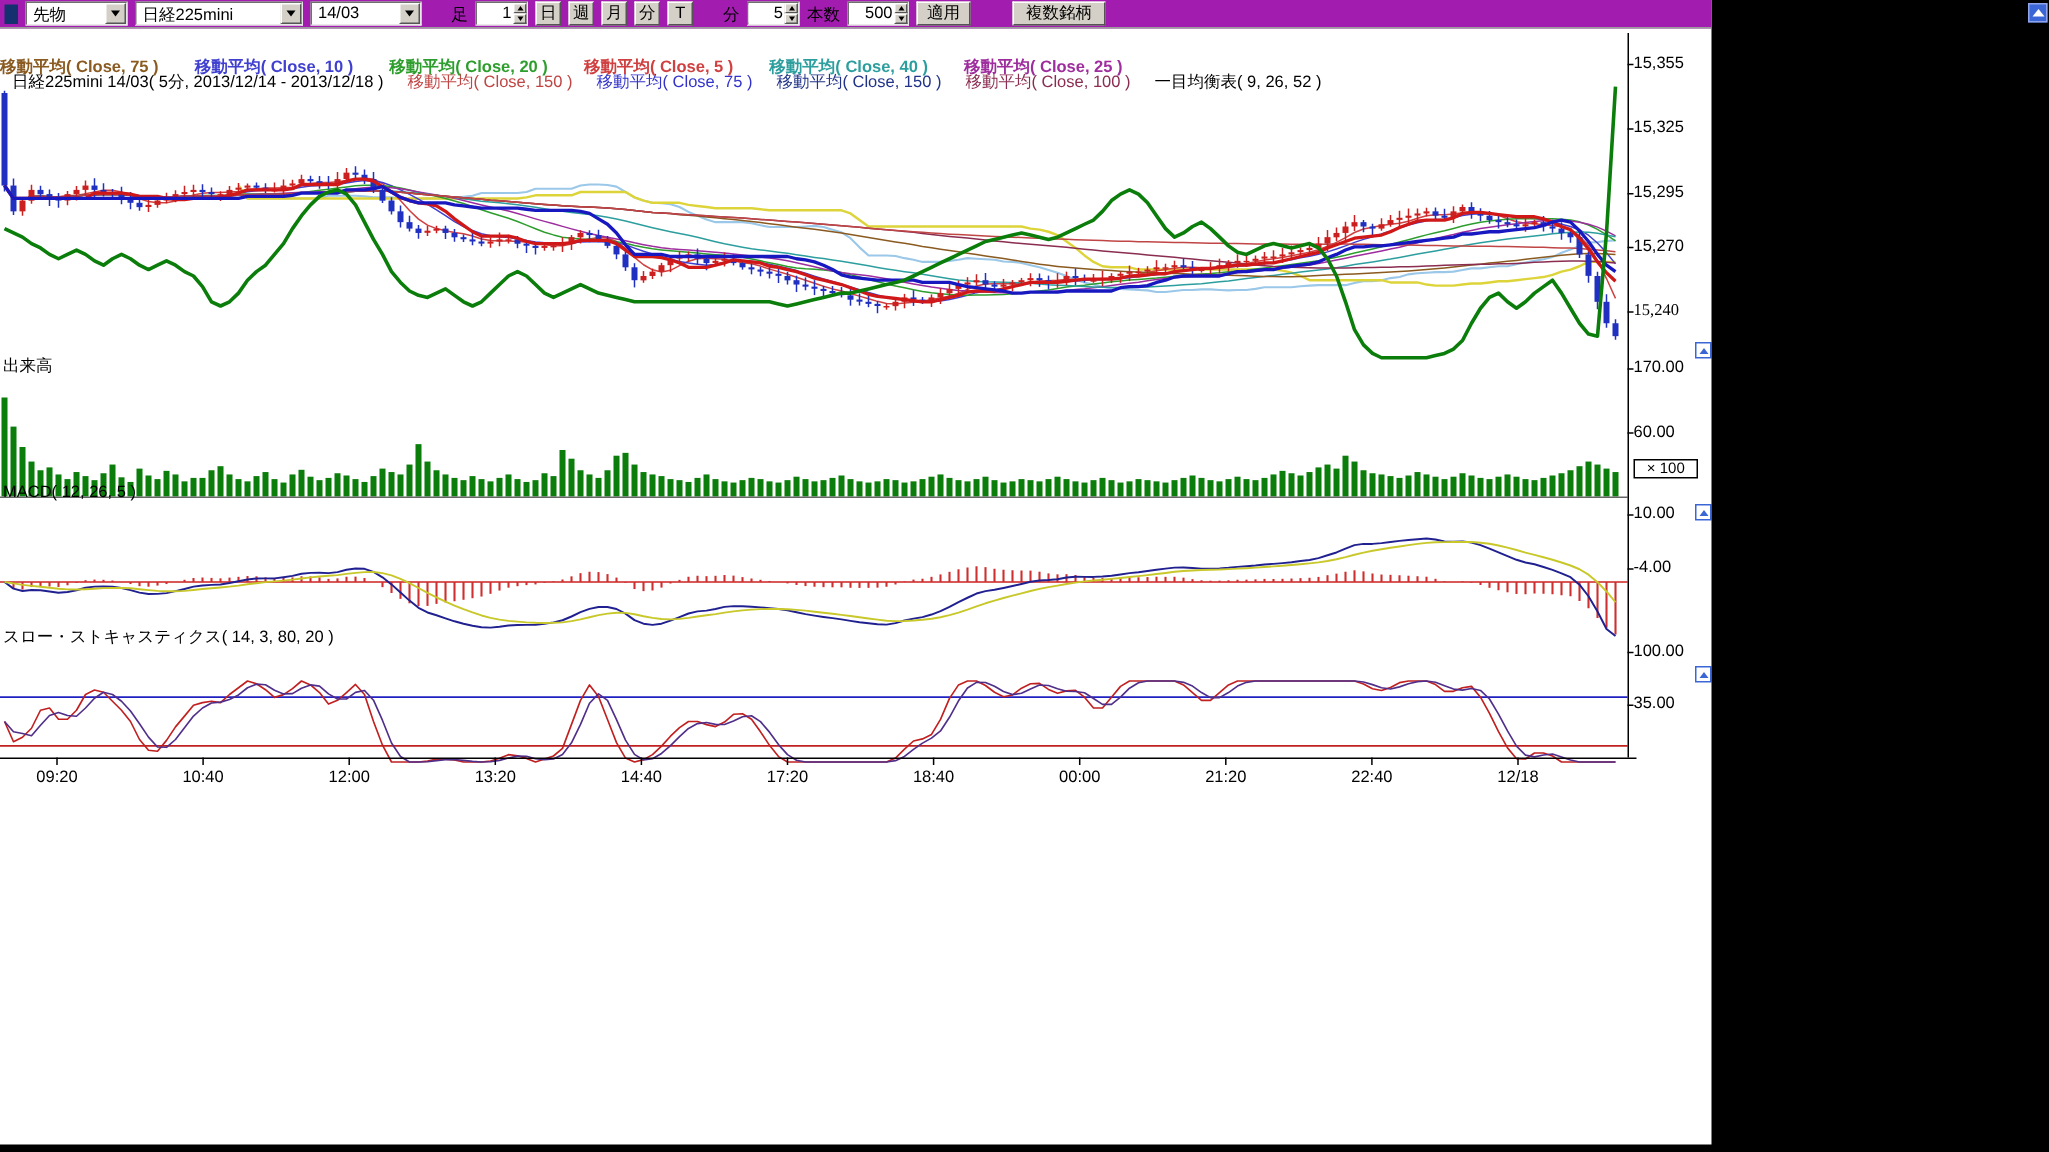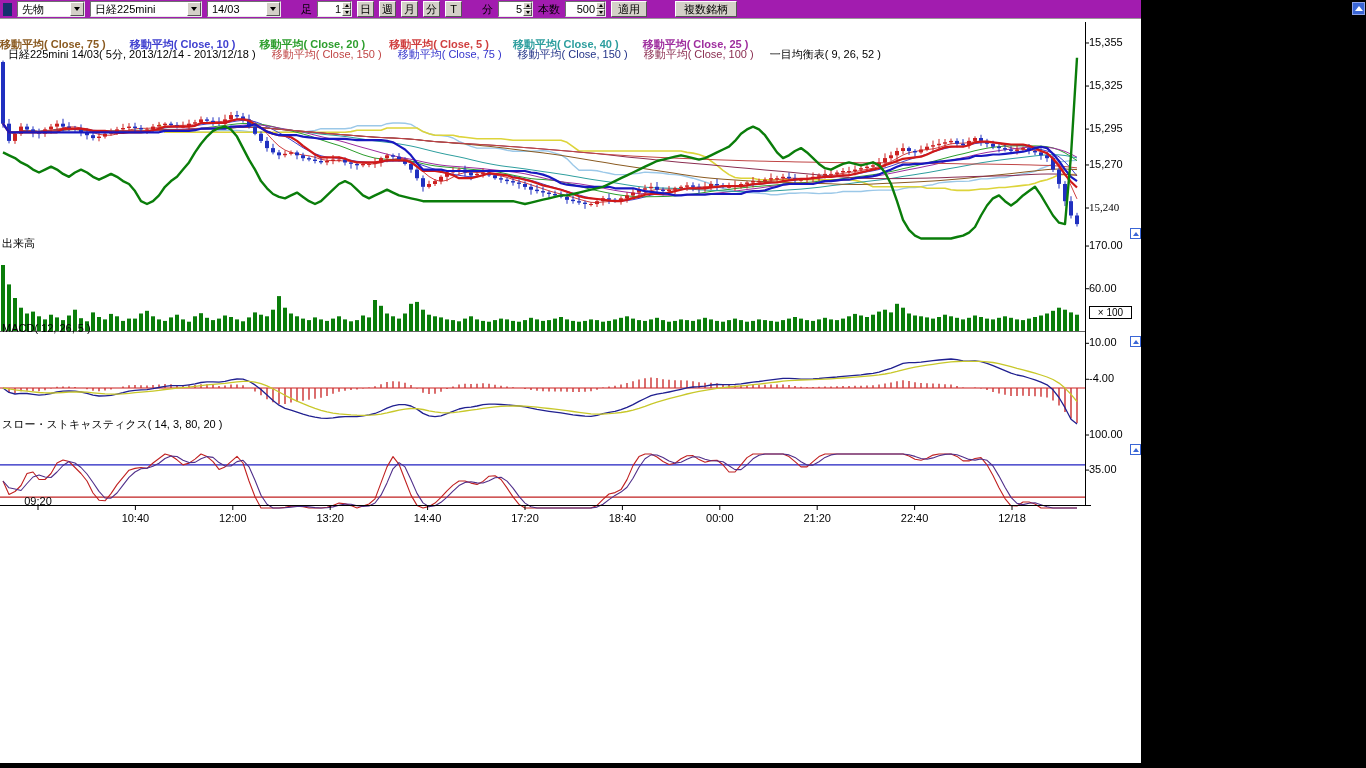--- a/index.html
+++ b/index.html
@@ -904,21 +904,21 @@
           <span class="axis-label" style="left: 1089px; top: 60.042px; text-align: center;">15,325</span>
           <span class="axis-label" style="left: 1089px; top: 103.086px;">15,295</span>
           <span class="axis-label" style="left: 1089px; top: 138.956px;">15,270</span>
           <span class="axis-label" style="left: 1089px; top: 182px; font-family: Liberation Serif, serif;">15,240</span>
           <span class="axis-label" style="left: 1089px; top: 220.04px;">170.00</span>
           <span class="axis-label" style="left: 1089px; top: 262.72px;">60.00</span>
           <span class="axis-label" style="left: 1089px; top: 317.3px;">10.00</span>
           <span class="axis-label" style="left: 1089px; top: 353.28px;">-4.00</span>
           <span class="axis-label" style="left: 1089px; top: 409px;">100.00</span>
           <span class="axis-label" style="left: 1089px; top: 444.1px;">35.00</span>
-          <span class="time-label" style="left: 14px; top: 476px;">09:20</span>
+          <span class="time-label" style="left: 14px; top: 493px;">09:20</span>
           <span class="time-label" style="left: 111.4px; top: 493px;">10:40</span>
           <span class="time-label" style="left: 208.8px; top: 493px;">12:00</span>
           <span class="time-label" style="left: 306.2px; top: 493px;">13:20</span>
           <span class="time-label" style="left: 403.6px; top: 493px;">14:40</span>
           <span class="time-label" style="left: 501px; top: 493px;">17:20</span>
           <span class="time-label" style="left: 598.4px; top: 493px;">18:40</span>
           <span class="time-label" style="left: 695.8px; top: 493px;">00:00</span>
           <span class="time-label" style="left: 793.2px; top: 493px;">21:20</span>
           <span class="time-label" style="left: 890.6px; top: 493px;">22:40</span>
           <span class="time-label" style="left: 988px; top: 493px;">12/18</span>

